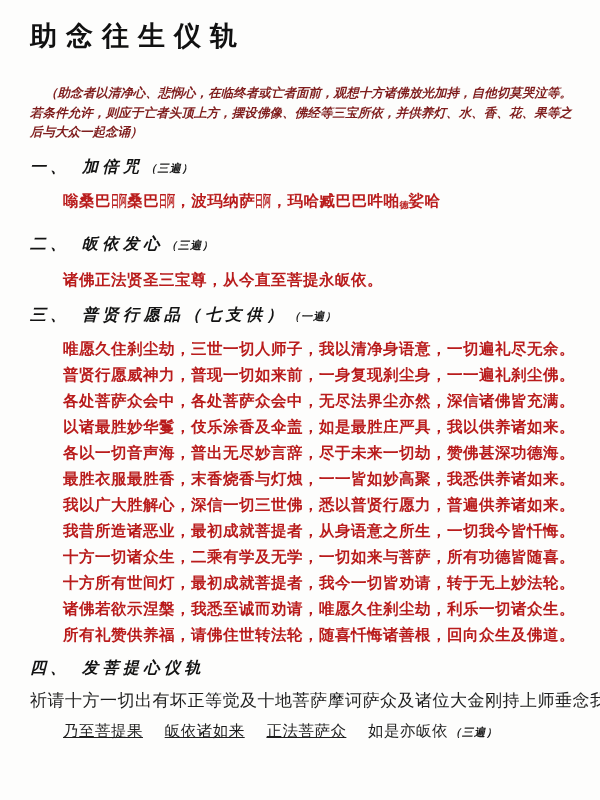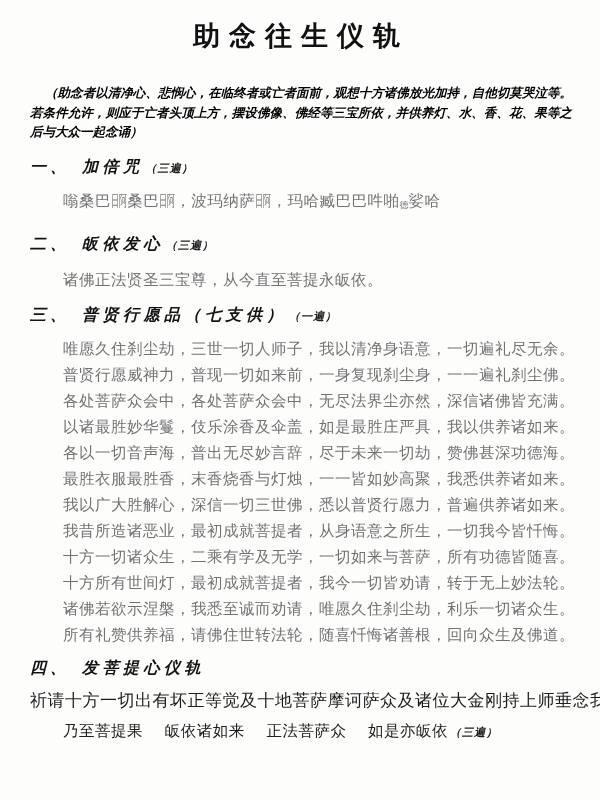--- a/index.html
+++ b/index.html
@@ -7,37 +7,36 @@
     position:relative;
     width:600px;height:800px;
     background:#fdfdfc;
     color:#1c1c1c;
     box-sizing:border-box;
     padding:14px 28px 10px 30px;
     overflow:hidden;
     font-family:"Liberation Sans",sans-serif;
   }
   .doc-title{
-    text-align:center;
     font-family:"Liberation Serif",serif;
     font-weight:bold;
     font-size:27px;
     letter-spacing:9px;
     margin:4px 0 30px 0;
     color:#111;
   }
   .intro-note{
     font-family:"Liberation Serif",serif;
     font-style:italic;
     font-weight:bold;
     font-size:12.5px;
     line-height:19.5px;
     text-align:justify;
     text-indent:1.2em;
-    color:#000000;
+    color:#7f1d1d;
     margin:0 0 14px 0;
   }
   .section-heading{
     font-family:"Liberation Serif",serif;
     font-style:italic;
     font-weight:bold;
     font-size:16px;
     color:#131313;
     margin:14px 0 10px 0;
     letter-spacing:1px;
@@ -49,22 +48,22 @@
     font-style:italic;
     font-weight:bold;
     font-size:11px;
     letter-spacing:1px;
     color:#1b1b1b;
     margin-left:2px;
   }
   .body-line{
     font-size:15.5px;
     line-height:26px;
-    font-weight:400;
-    color:#737373;
+    font-weight:700;
+    color:#b91c1c;
     padding-left:33px;
     letter-spacing:0.5px;
     white-space:nowrap;
   }
   .mantra-line{margin:2px 0 16px 0;}
   .verse-block{margin:4px 0 2px 0;}
   .ra-syllable{
     display:inline-block;
     transform:scaleX(0.52);
     transform-origin:0 50%;
@@ -86,21 +85,21 @@
     white-space:nowrap;
   }
   .refuge-line{
     font-size:15.5px;
     font-weight:500;
     color:#1e1e1e;
     padding-left:33px;
     letter-spacing:0.5px;
     white-space:nowrap;
   }
-  .refuge-phrase{margin-right:1.4em;}
+  .refuge-phrase{margin-right:1.4em;text-decoration:underline;}
   .spacer-s2 .body-line{line-height:30px;}
   .sec-gap{margin-top:10px;}
 </style>
 </head>
 <body>
 
 <div class="page">
 
   <div class="doc-title">助念往生仪轨</div>
 

